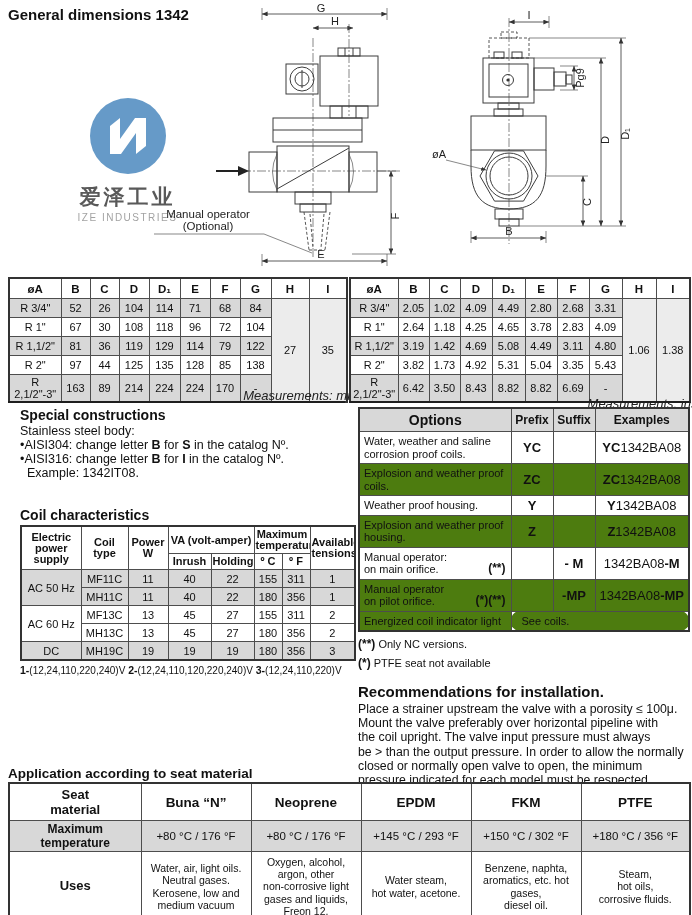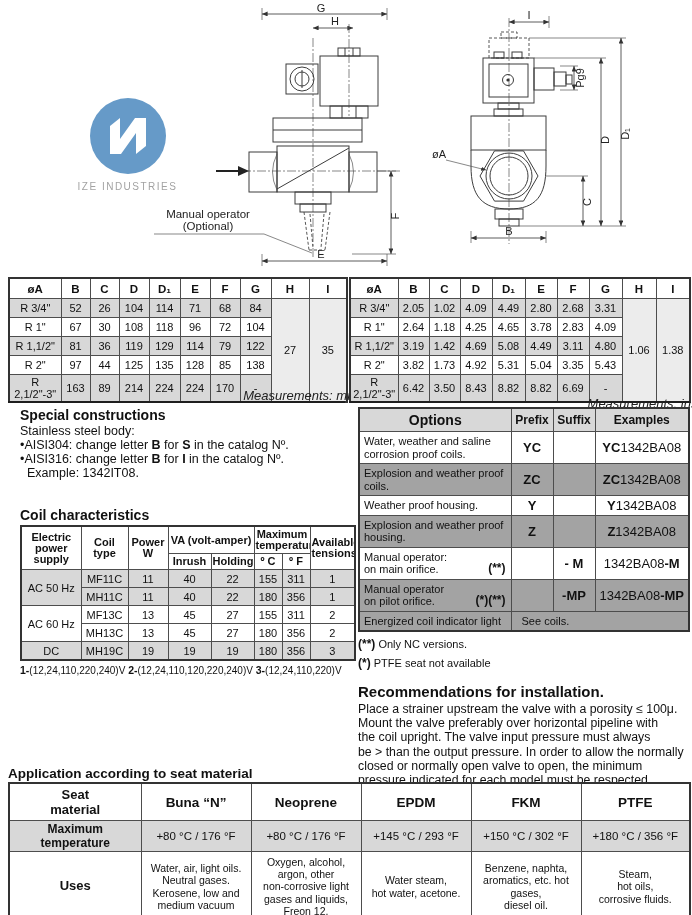--- a/index.html
+++ b/index.html
@@ -42,52 +42,54 @@
   .coiltab th{font-size:11px;background:#fff;line-height:11px;padding:2px 1px;}
   .coiltab td{height:15px;}
   .coiltab tr.shade td{background:#d8d8d8;}
   .coilfoot{font-size:10px;margin-top:3px;letter-spacing:0;}
   .coilfoot b{font-size:10.5px;}
   
   #rightcol{left:358px;top:407px;width:332px;}
   .opttab{width:330px;border:2px solid #333;}
   .opttab th{background:#d8d8d8;font-size:12px;height:20px;}
   .opttab th.big{font-size:14px;text-align:center;}
-  .opttab tr.shade td{background:#a3a3a3;}
+  .opttab tr.shade td{background:#4d7c0f;}
   .opttab td.desc{text-align:left;font-size:11px;line-height:12.5px;padding:3px 4px;position:relative;}
   .opttab td.desc .note{position:absolute;right:5px;bottom:4px;font-weight:bold;font-size:12px;}
   .opttab td.pfx{font-weight:bold;font-size:13px;}
   .opttab td.exm{font-size:13px;}
   .opttab td.exm b{font-size:13px;}
-  .opttab td.seec{text-align:left;padding-left:10px;font-size:11px;}
+  .opttab td.seec{text-align:left;padding-left:10px;font-size:11px;border-radius:9px;}
   .fnote{font-size:11px;margin-top:5px;}
   .fnote b{font-size:12px;}
   #recohead{font-size:15px;font-weight:bold;margin-top:13px;}
   #recobody{font-size:12.3px;line-height:14.2px;white-space:pre-line;margin-top:2px;}
   
   #apphead{left:8px;top:766px;font-size:13.5px;font-weight:bold;}
   #apptab{left:8px;top:782px;width:681px;border:2px solid #333;}
   #apptab th{font-size:13.5px;height:34px;background:#fff;}
   #apptab th.seat{font-size:13px;}
   #apptab tr.temp td{background:#d8d8d8;height:18px;font-size:11.5px;}
   #apptab tr.temp td.lab{font-weight:bold;font-size:12px;}
   #apptab tr.uses td{font-size:10.5px;line-height:12.2px;padding:4px 3px;}
   #apptab tr.uses td.lab{font-weight:bold;font-size:13px;}
 </style>
 </head>
 <body>
 
 <div class="page">
 
+  <div class="abs" id="title">General dimensions 1342</div>
 
   <div class="abs" id="wm">
     <svg width="80" height="80" viewBox="0 0 80 80">
       <circle cx="40" cy="40" r="38" fill="#5b93c4"></circle>
       <path d="M22,58 L22,30 L32,22 L32,43 L47,22 L58,22 L58,50 L48,58 L48,37 L33,58 Z" fill="#ffffff"></path>
     </svg>
+    <div class="cn">爱泽工业</div>
     <div class="en">IZE INDUSTRIES</div>
   </div>
 
   <svg class="abs" style="left:150px;top:4px" width="265" height="264" viewBox="0 0 265 264">
     <defs>
       <marker id="arw" markerWidth="8" markerHeight="8" refX="7" refY="3" orient="auto-start-reverse">
         <path d="M0,0L7,3L0,6Z" fill="#333"></path>
       </marker>
     </defs>
 

